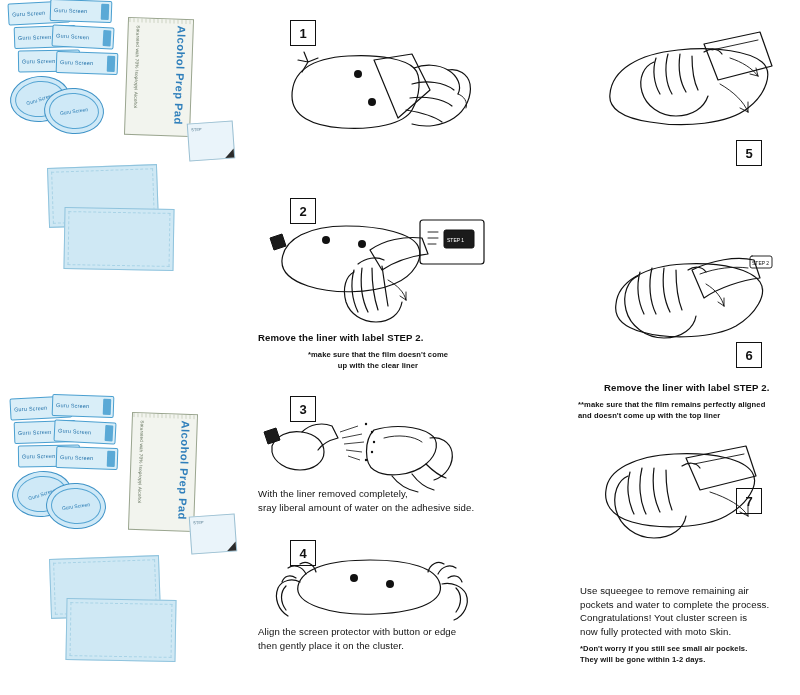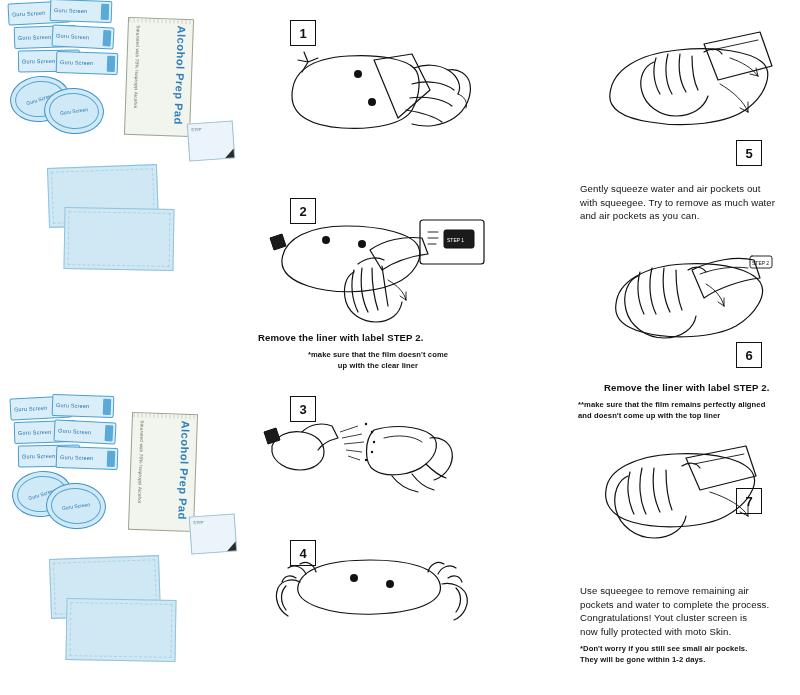--- a/index.html
+++ b/index.html
@@ -374,20 +374,22 @@
 
       <path class="ln" d="M112 22 C132 16 156 18 168 26 C178 32 176 46 164 56 C150 68 124 70 112 62 C102 56 102 32 112 22 Z"></path>
       <path class="ln-thin" d="M122 30 C136 26 152 28 160 34"></path>
 
       <path class="ln" d="M168 30 C178 28 188 34 190 44 C192 56 184 68 172 72"></path>
       <path class="ln" d="M164 56 C170 62 178 68 184 70"></path>
       <path class="ln" d="M150 66 C156 74 164 80 172 82"></path>
       <path class="ln" d="M130 68 C136 76 146 82 156 84"></path>
     </svg>
   </div>
+  <div class="cap" style="left:258px; top:487px; width:250px; white-space:pre-line;">With the liner removed completely,
+sray liberal amount of water on the adhesive side.</div>
 
   <div class="step-num" style="left:290px; top:540px;">4</div>
   <div class="ill" style="left:262px; top:552px;">
     <svg width="230" height="78" viewBox="0 0 230 78">
 
       <path class="ln" d="M36 34 C40 16 68 8 108 8 C148 8 174 16 178 32 C182 48 160 60 114 62 C70 64 32 52 36 34 Z"></path>
       <circle class="dot" cx="92" cy="26" r="4"></circle>
       <circle class="dot" cx="128" cy="32" r="4"></circle>
 
       <path class="ln" d="M38 30 C30 26 20 28 16 36 C12 46 16 58 26 64"></path>
@@ -396,20 +398,22 @@
       <path class="ln" d="M44 22 C40 14 32 12 26 16"></path>
       <path class="ln" d="M54 20 C52 12 44 8 38 12"></path>
 
       <path class="ln" d="M180 32 C190 30 200 34 204 42 C208 52 202 64 192 68"></path>
       <path class="ln" d="M194 36 C200 42 200 52 194 60"></path>
       <path class="ln" d="M186 26 C192 22 198 24 200 30"></path>
       <path class="ln" d="M176 22 C180 14 188 12 194 16"></path>
       <path class="ln" d="M166 20 C168 12 176 8 182 12"></path>
     </svg>
   </div>
+  <div class="cap" style="left:258px; top:625px; width:250px; white-space:pre-line;">Align the screen protector with button or edge
+then gently place it on the cluster.</div>
 
   <div class="step-num" style="left:736px; top:140px;">5</div>
   <div class="ill" style="left:600px; top:28px;">
     <svg width="200" height="120" viewBox="0 0 200 120">
 
       <path class="ln" d="M10 66 C12 42 38 26 78 22 C118 18 150 24 162 34 C174 44 166 66 148 80 C128 96 84 100 50 94 C22 90 8 80 10 66 Z"></path>
 
       <path class="ln" d="M104 16 L160 4 L172 38 L118 52 Z"></path>
       <path class="ln-thin" d="M112 22 L158 12"></path>
 
@@ -419,23 +423,20 @@
       <path class="ln" d="M92 28 C92 42 94 54 98 62"></path>
       <path class="ln" d="M54 34 C44 38 38 50 42 64 C46 78 60 88 76 88 C92 88 104 80 108 68"></path>
       <path class="ln" d="M104 24 C110 20 118 20 122 26"></path>
 
       <path class="ln-thin" d="M120 56 C134 64 144 74 148 84"></path>
       <path class="ln-thin" d="M148 84 L140 80 M148 84 L148 74"></path>
       <path class="ln-thin" d="M130 30 C142 34 152 40 158 48"></path>
       <path class="ln-thin" d="M158 48 L150 46 M158 48 L156 40"></path>
     </svg>
   </div>
-  <div class="cap" style="left:580px; top:182px; width:215px; white-space:pre-line;">Gently squeeze water and air pockets out
-with squeegee. Try to remove as much water
-and air pockets as you can.</div>
 
   <div class="step-num" style="left:736px; top:342px;">6</div>
   <div class="ill" style="left:600px; top:240px;">
     <svg width="200" height="125" viewBox="0 0 200 125">
 
       <path class="ln" d="M16 64 C18 42 44 26 84 24 C124 22 152 30 160 42 C168 54 156 74 136 86 C114 98 70 100 42 92 C20 86 14 76 16 64 Z"></path>
 
       <path class="ln" d="M92 30 C112 20 136 16 154 20 L160 38 C142 40 118 48 104 58 Z"></path>
       <path class="ln-thin" d="M100 34 C116 28 134 26 148 28"></path>
 

